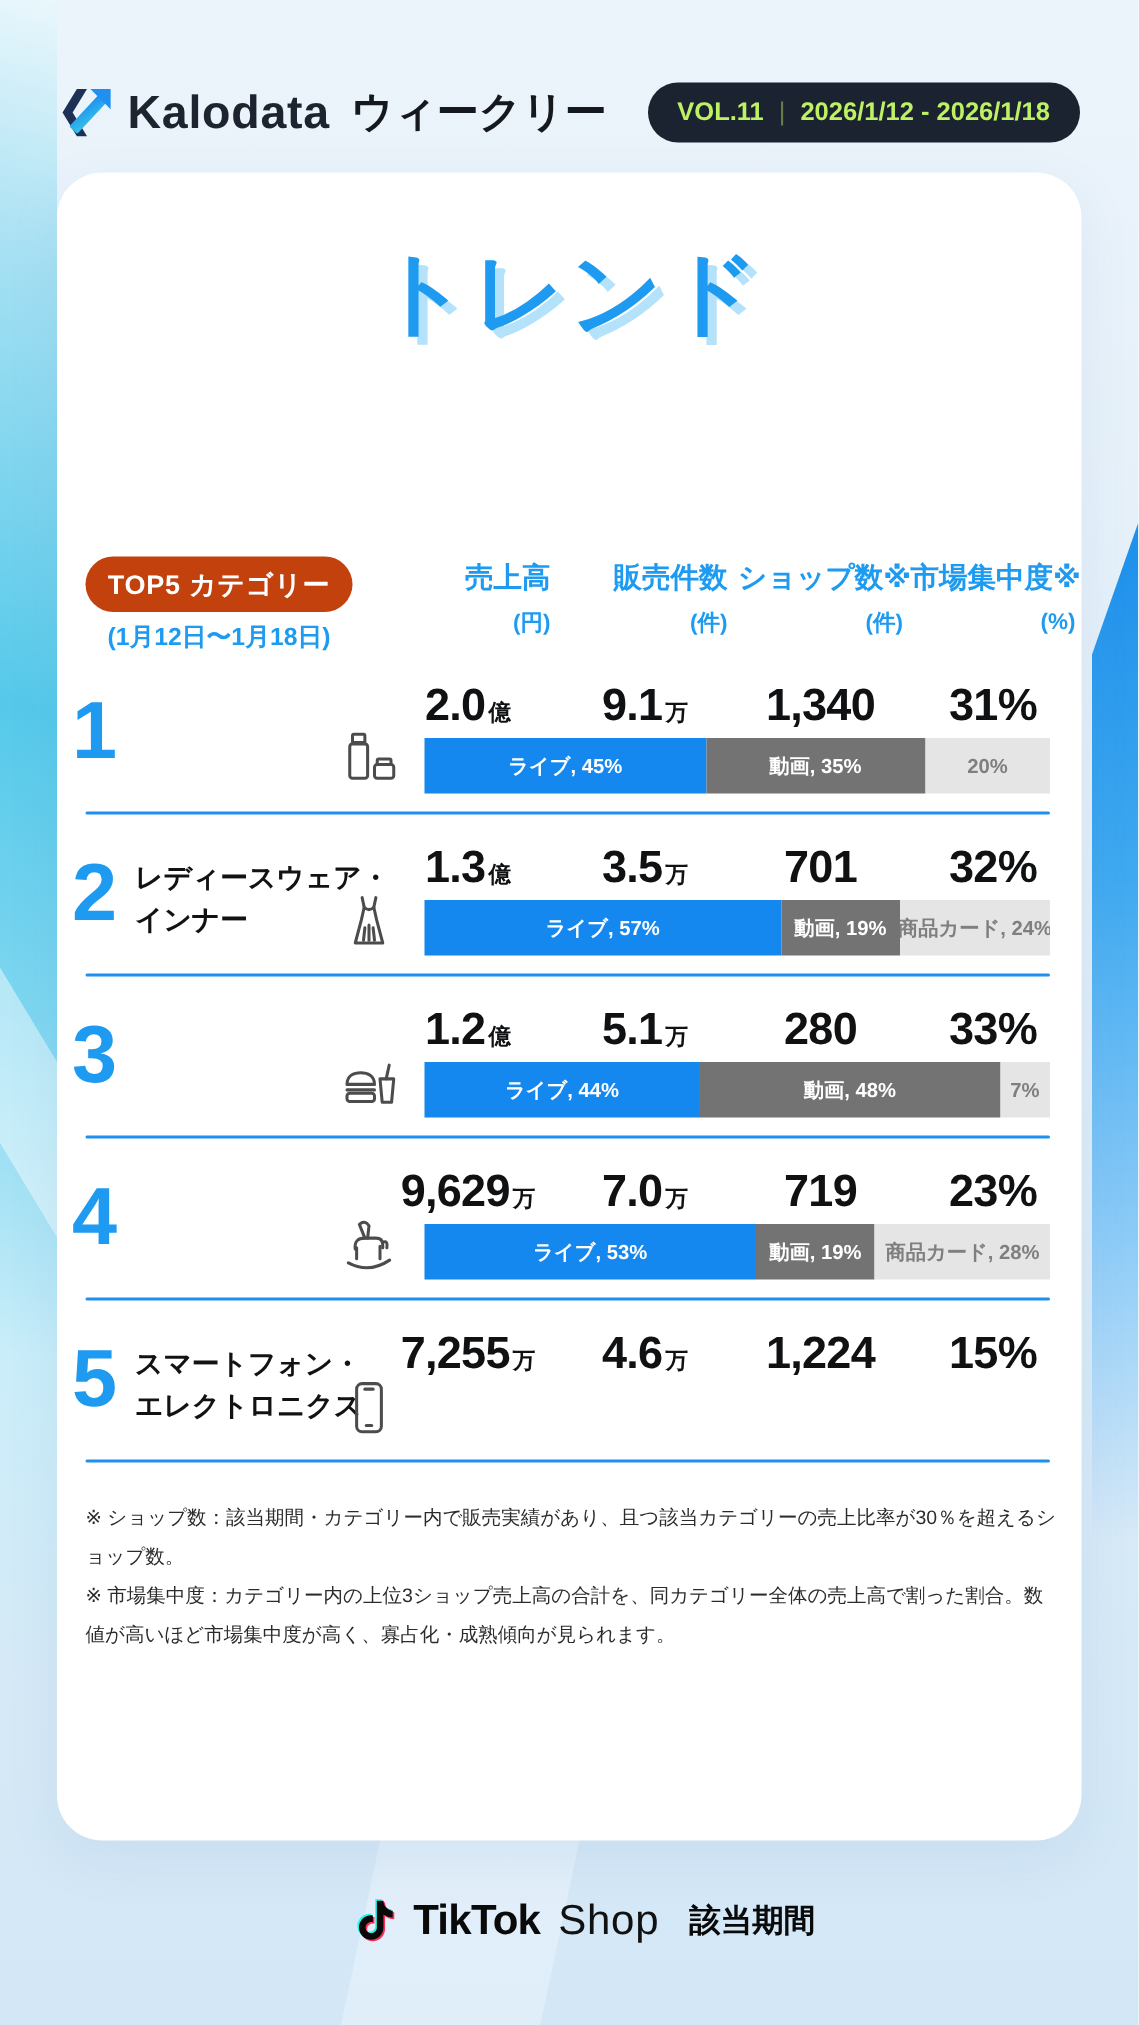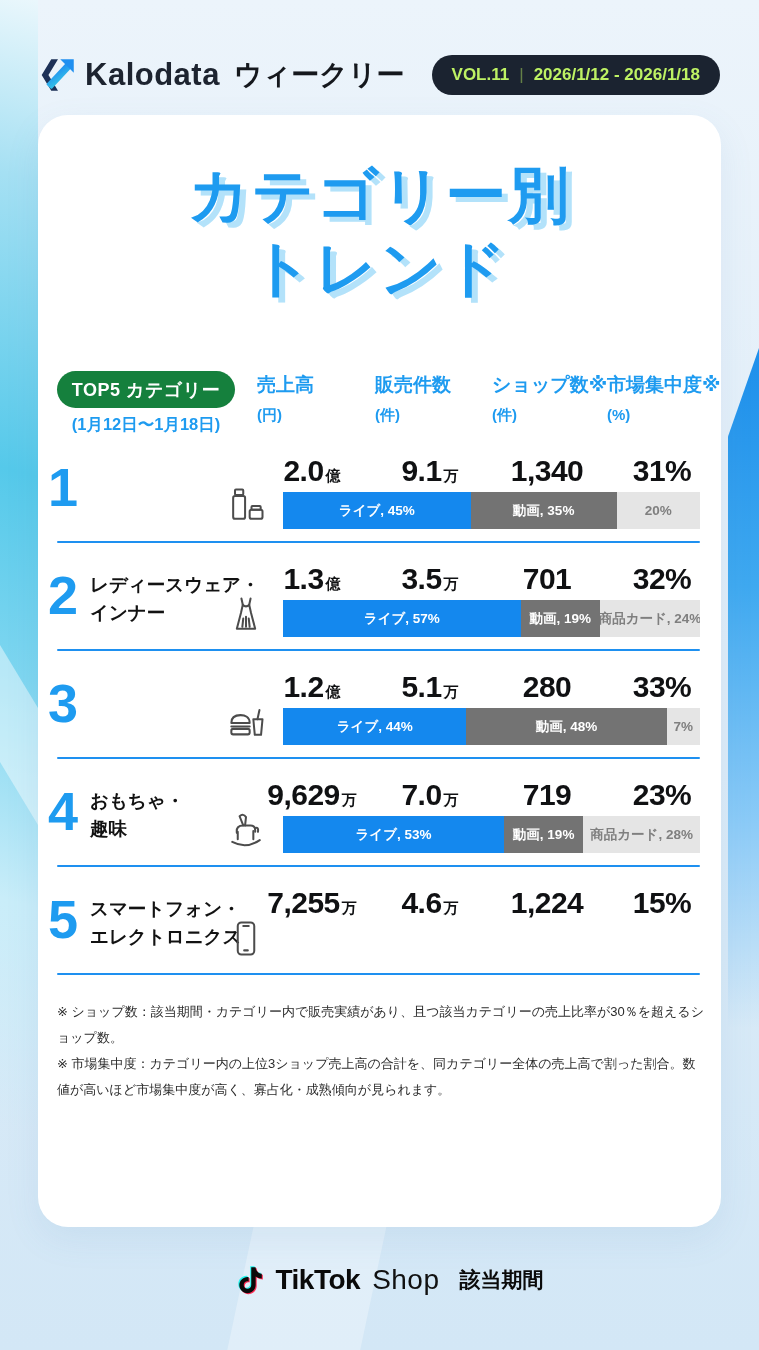--- a/index.html
+++ b/index.html
@@ -57,27 +57,27 @@
     position:absolute; top:44px; left:0; width:100%;
     text-align:center; font-size:61px; font-weight:900; color:#1e9bf0;
     line-height:1.2; letter-spacing:2px;
     text-shadow: 6px 5px 0 #b3e2fa;
   }
 
   
   .thead { position:absolute; top:255px; left:0; width:100%; height:82px; }
   .top-pill {
     position:absolute; left:19px; top:1px; width:178px; height:37px;
-    background:#15803d; border-radius:19px;
+    background:#c2410c; border-radius:19px;
     display:flex; align-items:center; justify-content:center;
     color:#fff; font-size:18px; font-weight:800; letter-spacing:0.5px;
   }
   .period { position:absolute; left:19px; top:44px; width:178px; text-align:center;
     color:#1e9bf0; font-size:16.5px; font-weight:600; }
-  .col-head { position:absolute; top:2px; width:110px; text-align:left; white-space:nowrap; }
+  .col-head { position:absolute; top:2px; width:110px; text-align:right; white-space:nowrap; }
   .col-head .lbl { font-size:19px; font-weight:800; color:#1e9bf0; }
   .col-head .unit { font-size:15px; font-weight:600; color:#1e9bf0; margin-top:8px; }
   .col-0 { left:219px; } .col-1 { left:337px; } .col-2 { left:454px; } .col-3 { left:569px; }
 
   
   .rows-wrap { position:absolute; top:337px; left:0; width:100%; }
   .trow { position:relative; height:108px; }
   .trow::after {
     content:""; position:absolute; left:19px; right:21px; top:89px; height:2px;
     background:#1e90f0; border-radius:1px;
@@ -140,21 +140,20 @@
   <div class="vol-badge">
     <span>VOL.11</span>
     <span class="sep">|</span>
     <span>2026/1/12 - 2026/1/18</span>
   </div>
 </div>
 
 <div class="card">
 
   <div class="main-title">
-    <div>カテゴリー別</div>
     <div>トレンド</div>
   </div>
 
   <div class="thead">
     <div class="top-pill">TOP5 カテゴリー</div>
     <div class="period">(1月12日〜1月18日)</div>
 
     <div class="col-head col-0">
       <div class="lbl">売上高</div>
       <div class="unit">(円)</div>
@@ -267,24 +266,20 @@
         </div>
       <div class="bar">
         <div class="seg seg-live" style="flex-grow: 44;">ライブ, 44%</div>
         <div class="seg seg-video" style="flex-grow: 48;">動画, 48%</div>
         <div class="seg seg-other" style="flex-grow: 8;">7%</div>
       </div>
     </div>
 
     <div class="trow">
       <div class="rank">4</div>
-      <div class="cat-name">
-        <div>おもちゃ・</div>
-        <div>趣味</div>
-      </div>
       <div class="cat-icon">
         <svg viewBox="0 0 48 48" fill="none" stroke="#4c4c4c" stroke-width="2.2" stroke-linecap="round" stroke-linejoin="round">
           <path d="M9 37 Q24 45 39 35"></path>
           <path d="M15 34 V26 M32 34 V25"></path>
           <path d="M14 27 Q13 19 21 19 H29 Q34 19 34 24 V26"></path>
           <path d="M21 19 L17 9 Q21 5.5 24 10 L23 19"></path>
           <path d="M34 22 Q38 20.5 37 26"></path>
         </svg>
       </div>
       <div class="val v-0">

